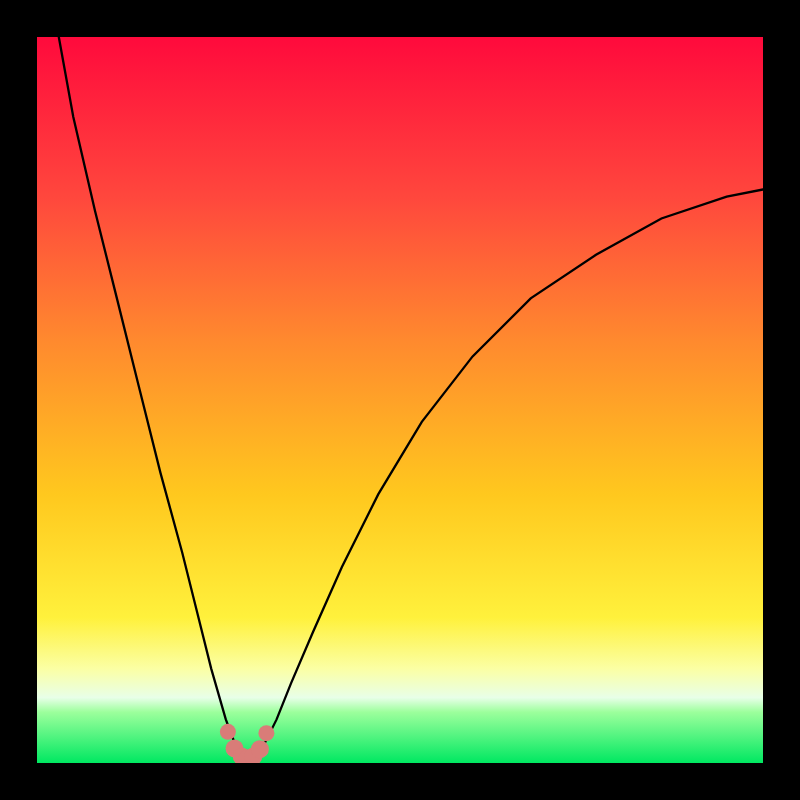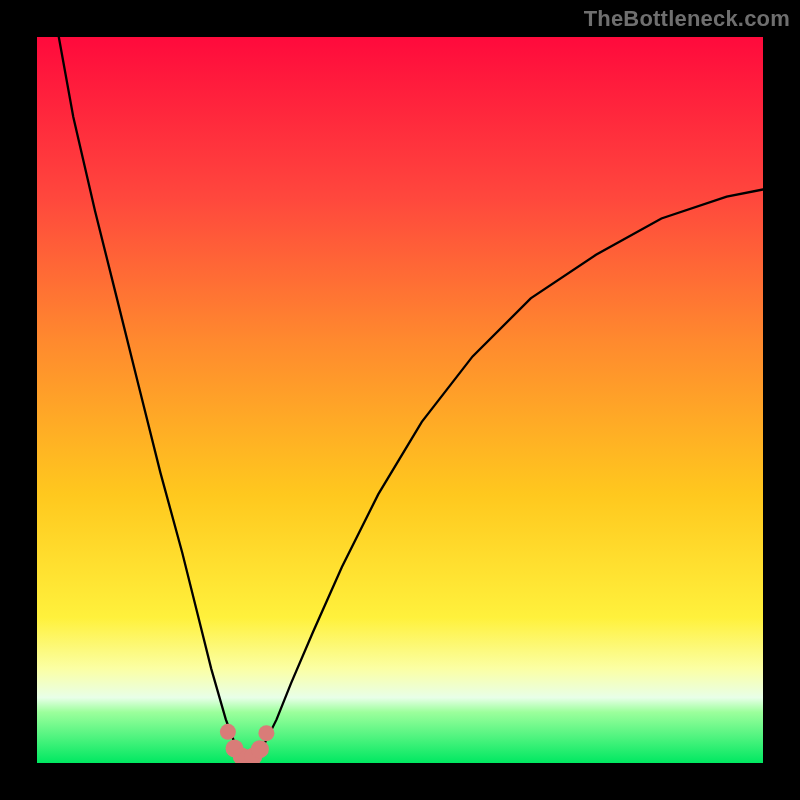--- a/index.html
+++ b/index.html
@@ -53,14 +53,13 @@
     <g>
         <circle cx="190.9" cy="694.8" r="8" fill="#d97c78" stroke="#c65c5c" stroke-width="0"></circle>
         <circle cx="197.5" cy="711.5" r="9" fill="#d97c78" stroke="#c65c5c" stroke-width="0"></circle>
         <circle cx="204.7" cy="719.5" r="9" fill="#d97c78" stroke="#c65c5c" stroke-width="0"></circle>
         <circle cx="210.5" cy="721.6" r="9" fill="#d97c78" stroke="#c65c5c" stroke-width="0"></circle>
         <circle cx="216.3" cy="719.5" r="9" fill="#d97c78" stroke="#c65c5c" stroke-width="0"></circle>
         <circle cx="222.9" cy="712.2" r="9" fill="#d97c78" stroke="#c65c5c" stroke-width="0"></circle>
         <circle cx="229.4" cy="696.2" r="8" fill="#d97c78" stroke="#c65c5c" stroke-width="0"></circle>
       </g>
   </svg>
-  <div class="watermark">TheBottleneck.com</div>
 </div>
 
 </body></html>

